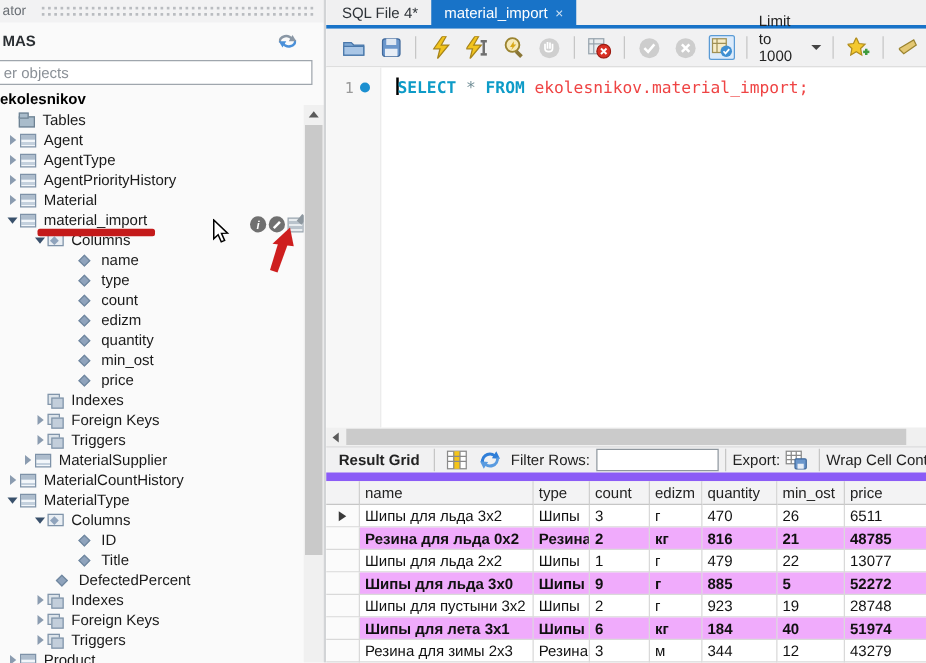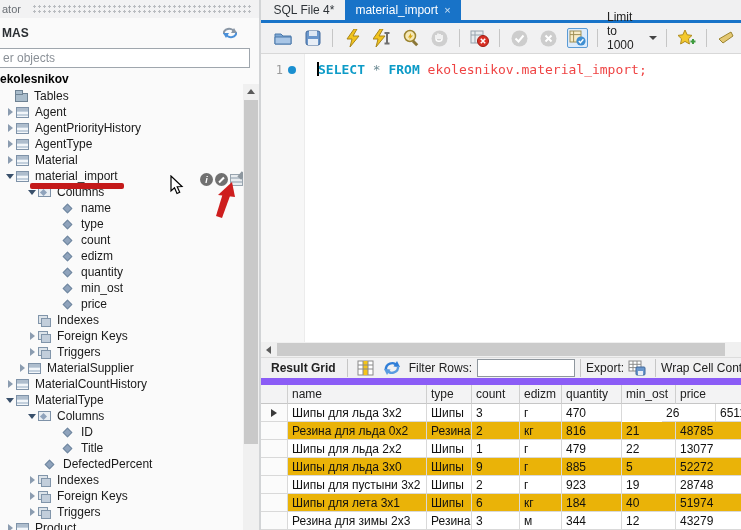--- a/index.html
+++ b/index.html
@@ -101,21 +101,21 @@
   #filter-rows-input { width:98px; height:18px; border:1px solid #8f979e; font-size:11px; padding:0 3px; outline:none; margin-left:5px; }
   .rti { width:18px; height:16px; margin:0 4px; flex:0 0 18px; }
 
   #grid { position:absolute; left:0; top:385px; width:480px; height:145px; font-size:12px; }
   .grow { display:flex; height:18px; }
   .grow.hdr { height:19px; }
   .gcell { border-right:1px solid #d9d9d9; border-bottom:1px solid #d9d9d9; padding:1px 4px;
     overflow:hidden; white-space:nowrap; color:#111; line-height:16px; }
   .hdr .gcell { background:#f3f3f4; border-right:1px solid #cfcfcf; border-bottom:1px solid #c6c6c6; color:#222; }
   .rowhdr { background:#fbfbfb; display:flex; align-items:center; justify-content:center; }
-  .grow.alt .gcell:not(.rowhdr) { background:#eab308; }
+  .grow.alt .gcell:not(.rowhdr) { background:#f0abfc;font-weight:bold; }
   .rowmark { width:0;height:0;border-top:4px solid transparent;border-bottom:4px solid transparent;border-left:6px solid #3a3a3a; }
 </style>
 </head>
 <body>
 
 <div id="sidebar">
   <div id="nav-titlebar">
     <span>ator</span>
     <span id="nav-dots"></span>
   </div>
@@ -146,30 +146,30 @@
         </span>
         <span class="tree-label">Agent</span>
       </div>
       <div class="tree-row" style="padding-left: 4px;">
         <span class="tw">
           <span class="arr-c"></span>
         </span>
         <span class="ticon">
           <span class="icon-tbl"></span>
         </span>
+        <span class="tree-label">AgentType</span>
+      </div>
+      <div class="tree-row" style="padding-left: 4px;">
+        <span class="tw">
+          <span class="arr-c"></span>
+        </span>
+        <span class="ticon">
+          <span class="icon-tbl"></span>
+        </span>
         <span class="tree-label">AgentPriorityHistory</span>
-      </div>
-      <div class="tree-row" style="padding-left: 4px;">
-        <span class="tw">
-          <span class="arr-c"></span>
-        </span>
-        <span class="ticon">
-          <span class="icon-tbl"></span>
-        </span>
-        <span class="tree-label">AgentType</span>
       </div>
       <div class="tree-row" style="padding-left: 4px;">
         <span class="tw">
           <span class="arr-c"></span>
         </span>
         <span class="ticon">
           <span class="icon-tbl"></span>
         </span>
         <span class="tree-label">Material</span>
       </div>
@@ -528,21 +528,21 @@
       </div>
       <div class="grow ">
         <div class="gcell rowhdr" style="width: 27px; flex: 0 0 27px;">
           <span class="rowmark"></span>
         </div>
         <div class="gcell" style="width: 139px; flex: 0 0 139px;">Шипы для льда 3x2</div>
         <div class="gcell" style="width: 45px; flex: 0 0 45px;">Шипы</div>
         <div class="gcell" style="width: 48px; flex: 0 0 48px;">3</div>
         <div class="gcell" style="width: 42px; flex: 0 0 42px;">г</div>
         <div class="gcell" style="width: 60px; flex: 0 0 60px;">470</div>
-        <div class="gcell" style="width: 54px; flex: 0 0 54px; margin-left: 40px;">26</div>
+        <div class="gcell" style="width: 54px; flex: 0 0 54px;">26</div>
         <div class="gcell" style="width: 66px; flex: 0 0 66px;">6511</div>
       </div>
       <div class="grow alt">
         <div class="gcell rowhdr" style="width: 27px; flex: 0 0 27px;"></div>
         <div class="gcell" style="width: 139px; flex: 0 0 139px;">Резина для льда 0x2</div>
         <div class="gcell" style="width: 45px; flex: 0 0 45px;">Резина</div>
         <div class="gcell" style="width: 48px; flex: 0 0 48px;">2</div>
         <div class="gcell" style="width: 42px; flex: 0 0 42px;">кг</div>
         <div class="gcell" style="width: 60px; flex: 0 0 60px;">816</div>
         <div class="gcell" style="width: 54px; flex: 0 0 54px;">21</div>

